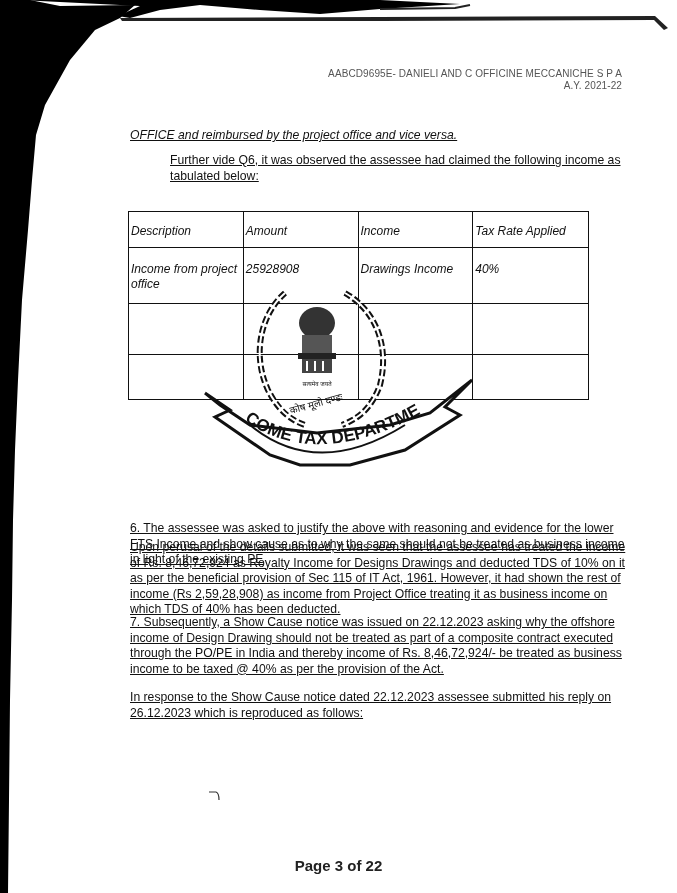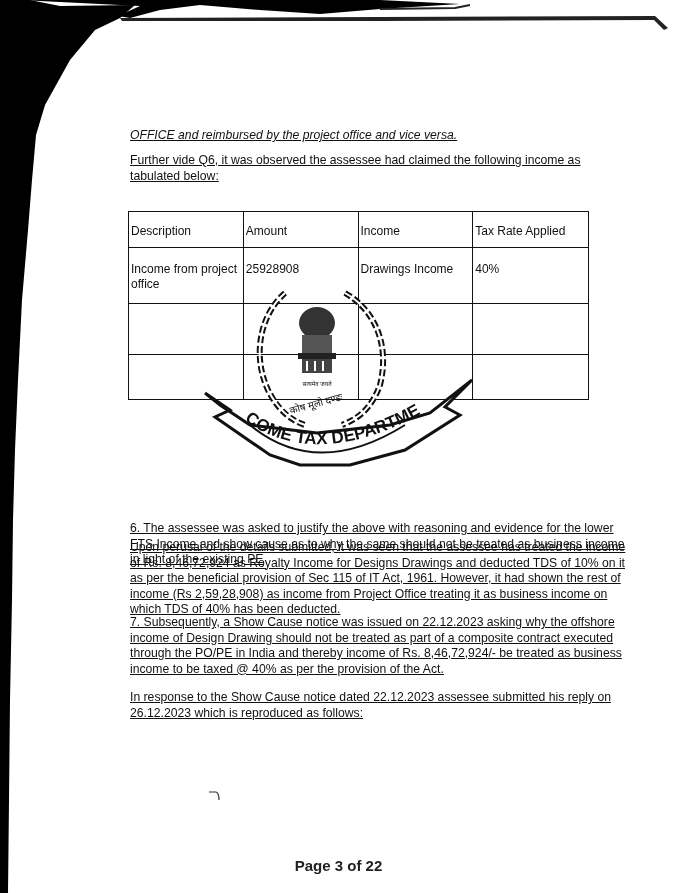--- a/index.html
+++ b/index.html
@@ -13,21 +13,21 @@
       position: absolute; right: 55px; top: 68px; text-align: right;
       font-size: 10px; line-height: 12px; color: #555; letter-spacing: 0.1px;
     }
     .para {
       position: absolute; left: 130px; width: 500px;
       font-size: 12.2px; line-height: 15.5px; color: #111; text-decoration: underline;
     }
     .italic { font-style: italic; }
     table.income {
       position: absolute; left: 128px; top: 211px; width: 461px;
-      border-collapse: collapse; font-size: 12px; 
+      border-collapse: collapse; font-size: 12px; font-style: italic;
     }
     table.income td, table.income th {
       border: 1.3px solid #111; vertical-align: top; text-align: left;
       padding: 14px 2px 0 2px; font-weight: normal; line-height: 15px;
     }
     table.income tr.head th { height: 23px; padding-top: 12px; }
     table.income tr.r1 td { height: 41px; }
     table.income tr.r2 td { height: 40px; }
     table.income tr.r3 td { height: 36px; }
     table.income tr.r4 td { height: 30px; }
@@ -50,24 +50,26 @@
 
   <path d="M40,130 L62,96 L80,78 L62,110 L46,138 Z" fill="#fff"></path>
 
   <path d="M20,0 L380,0 L460,4 L380,9 L320,14 L260,10 L200,5 L160,10 L130,18 L118,16 L140,6 Z" fill="#000"></path>
 
   <path d="M120,18 L380,17 L655,16 L668,28 L664,30 L654,20 L380,21 L122,21 Z" fill="#222"></path>
   <path d="M470,5 L455,8 L380,9" stroke="#222" stroke-width="2" fill="none"></path>
 </svg>
 
 <div class="header">
+  <div>AABCD9695E- DANIELI AND C OFFICINE MECCANICHE S P A</div>
+  <div>A.Y. 2021-22</div>
 </div>
 
 <div class="para italic" style="top:128px;">OFFICE and reimbursed by the project office and vice versa.</div>
-<div class="para" style="top:153px; width:470px;">Further vide Q6, it was observed the assessee had claimed the following income as tabulated below:</div>
+<div class="para" style="top:153px; width:470px;margin-left:40px;">Further vide Q6, it was observed the assessee had claimed the following income as tabulated below:</div>
 
 <table class="income">
   <colgroup>
       <col class="c1">
       <col class="c2">
       <col class="c3">
       <col class="c4">
     </colgroup>
   <tbody>
       <tr class="head">

